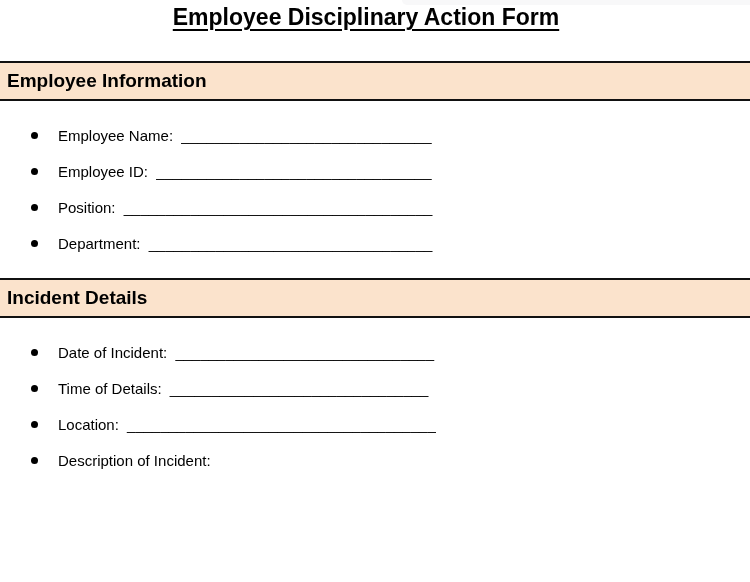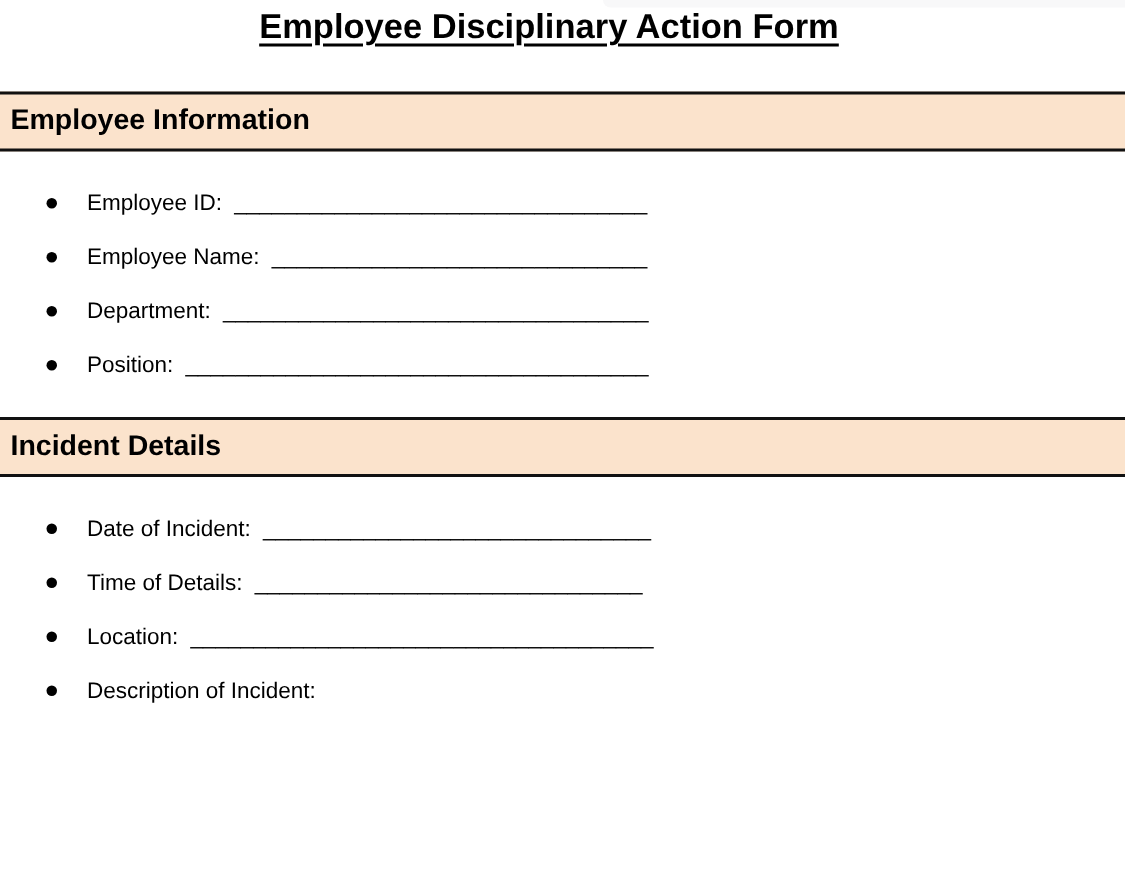--- a/index.html
+++ b/index.html
@@ -91,37 +91,37 @@
 
   <h1 class="form-title">Employee Disciplinary Action Form</h1>
 
   <div class="section-band first">
     <span>Employee Information</span>
   </div>
 
   <ul class="field-list">
     <li>
       <span class="bullet"></span>
+      <span class="label">Employee Name:</span>
+      <span class="blank">______________________________</span>
+    </li>
+    <li>
+      <span class="bullet"></span>
       <span class="label">Employee ID:</span>
       <span class="blank">_________________________________</span>
     </li>
     <li>
       <span class="bullet"></span>
-      <span class="label">Employee Name:</span>
-      <span class="blank">______________________________</span>
+      <span class="label">Position:</span>
+      <span class="blank">_____________________________________</span>
     </li>
     <li>
       <span class="bullet"></span>
       <span class="label">Department:</span>
       <span class="blank">__________________________________</span>
-    </li>
-    <li>
-      <span class="bullet"></span>
-      <span class="label">Position:</span>
-      <span class="blank">_____________________________________</span>
     </li>
   </ul>
 
   <div class="section-band second">
     <span>Incident Details</span>
   </div>
 
   <ul class="field-list">
     <li>
       <span class="bullet"></span>

